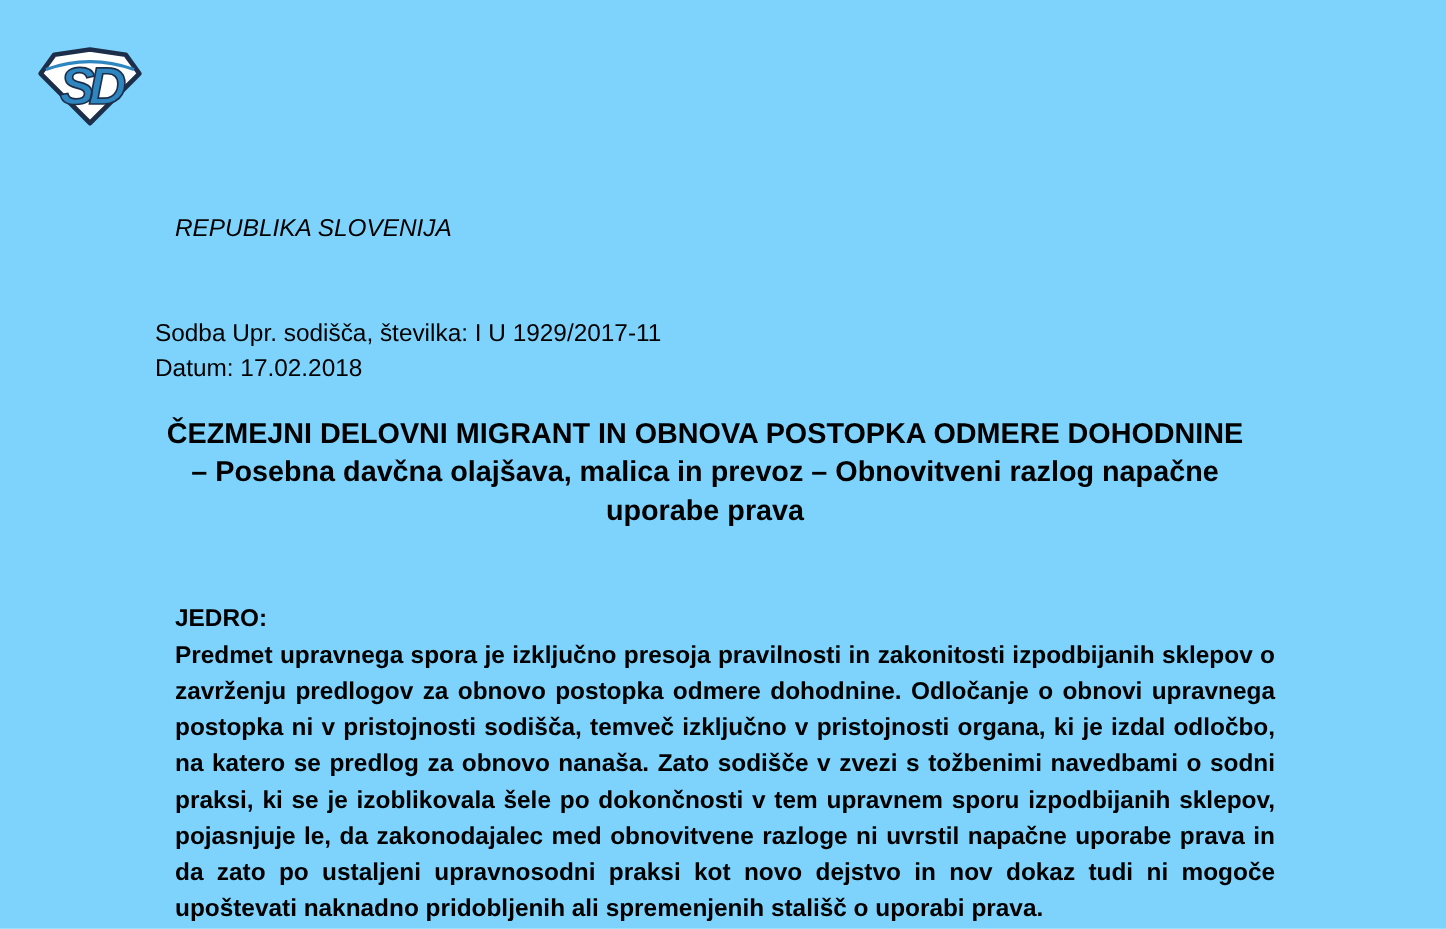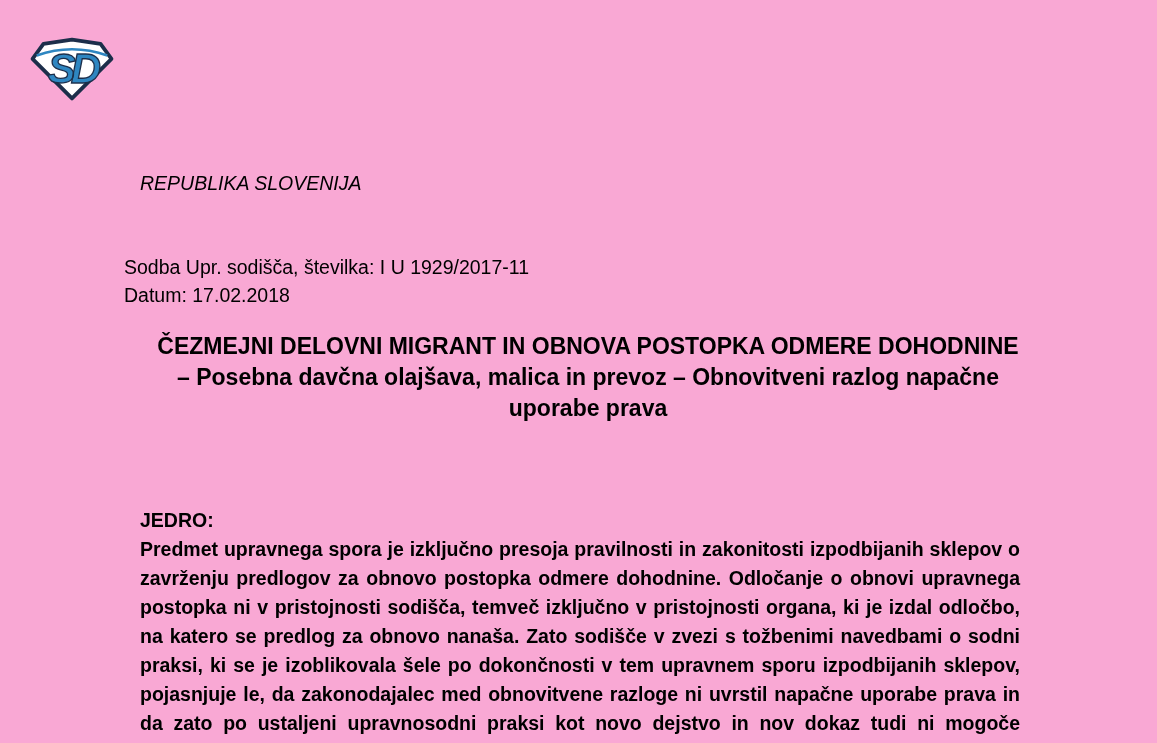--- a/index.html
+++ b/index.html
@@ -8,21 +8,21 @@
     width: 1157px;
     height: 743px;
     position: relative;
     overflow: hidden;
     font-family: "Liberation Sans", sans-serif;
     color: #000000;
   }
   .page {
     position: absolute;
     inset: 0;
-    background: #f9a8d4;
+    background: #7dd3fc;
   }
   .logo {
     position: absolute;
     left: 30px;
     top: 36px;
     width: 84px;
     height: 66px;
   }
   .logo svg { display: block; width: 100%; height: 100%; }
   .logo text {
@@ -42,39 +42,38 @@
   .case-meta {
     position: absolute;
     left: 124px;
     top: 253px;
     font-size: 19.5px;
     line-height: 28px;
     white-space: nowrap;
   }
   .decision-title {
     position: absolute;
-    left: 148px;
+    left: 124px;
     top: 331px;
     width: 880px;
     text-align: center;
     font-size: 23px;
     line-height: 31px;
     font-weight: bold;
   }
   .jedro-section {
     position: absolute;
     left: 140px;
     top: 481px;
     width: 880px;
     font-size: 19.5px;
     line-height: 29px;
   }
   .jedro-label {
     font-weight: bold;
-    margin-top: 25px;
   }
   .jedro-body {
     text-align: justify;
     text-justify: inter-word;
     font-weight: bold;
   }
 </style>
 </head>
 <body>
 

